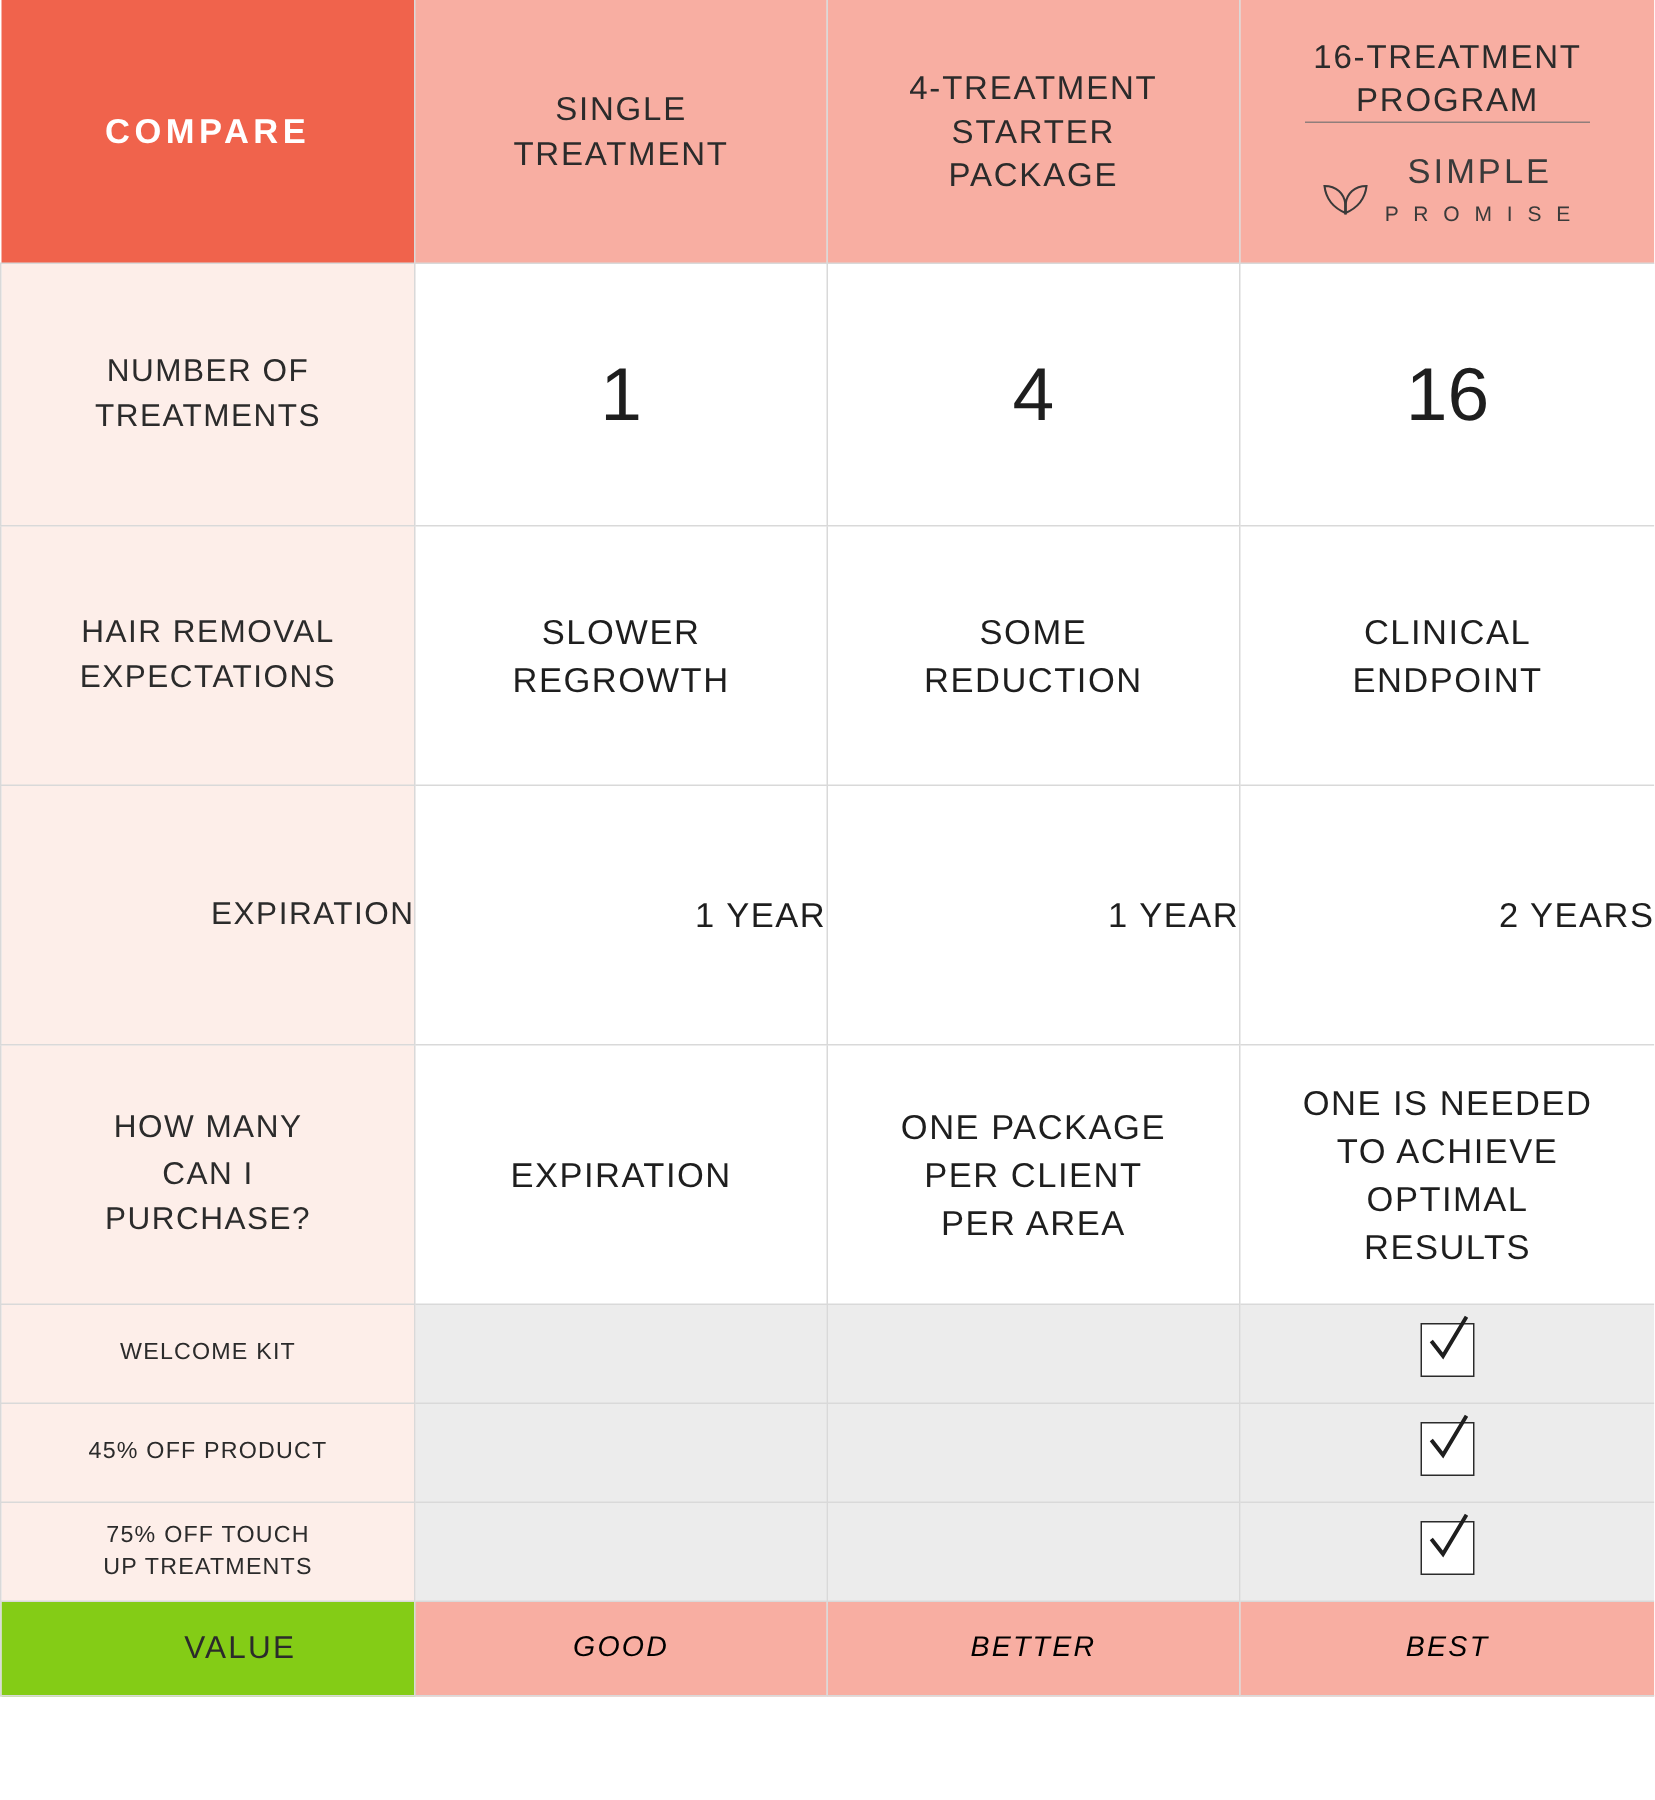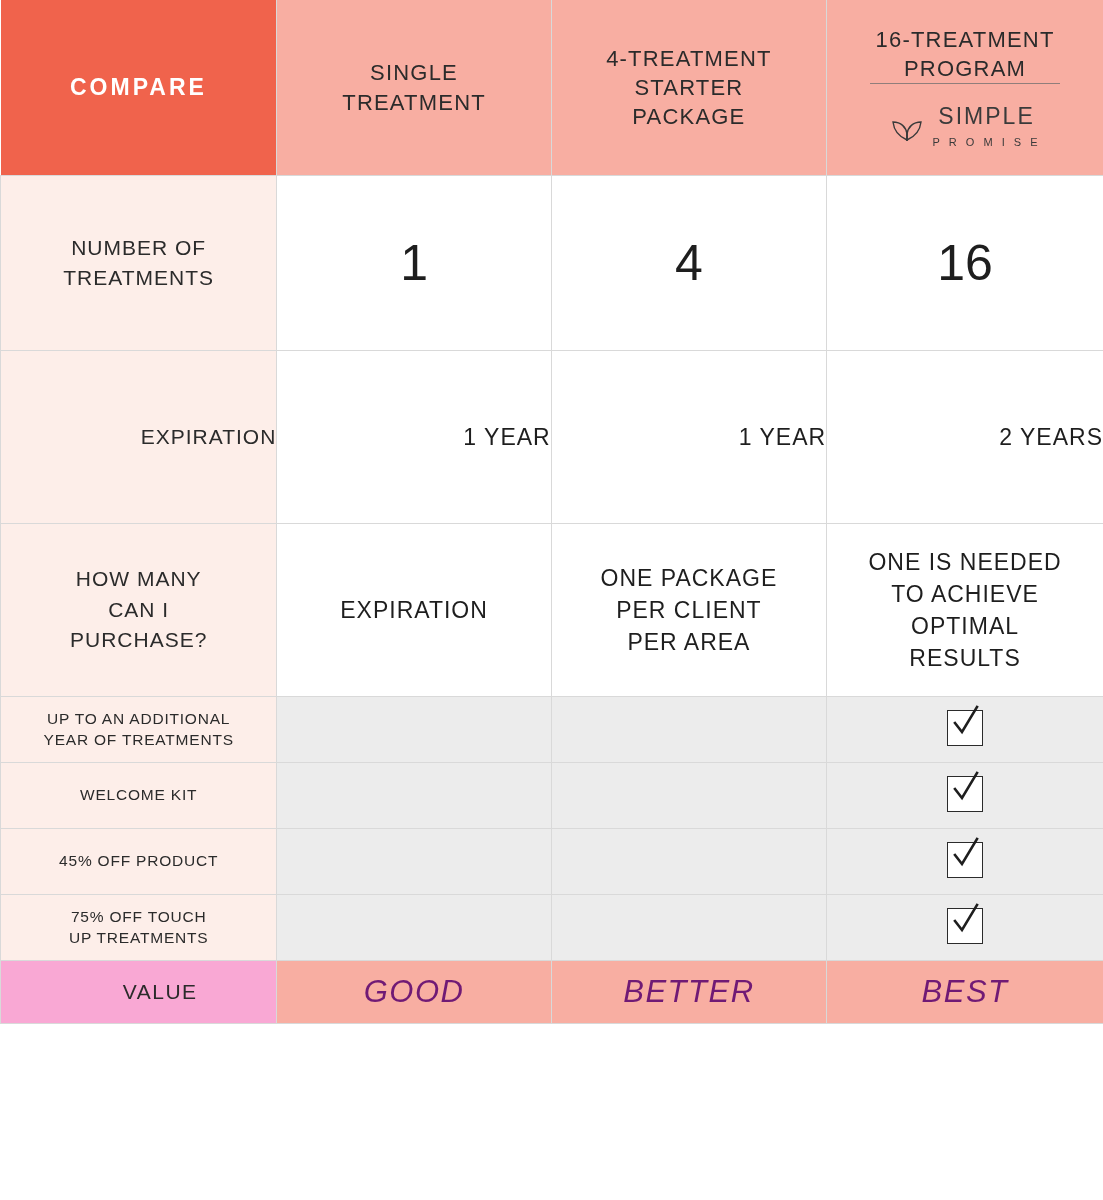--- a/index.html
+++ b/index.html
@@ -73,21 +73,21 @@
     margin: 0 auto;
     opacity: .75;
   }
   .brand-name {
     font-size: 23px;
     letter-spacing: 2px;
     color: #3a3a3a;
     line-height: 1;
   }
   .brand-sub {
-    font-size: 11px;
+    font-size: 14px;
     letter-spacing: 3px;
     color: #3a3a3a;
     margin-top: 4px;
   }
   .leaf-icon { display: block; }
 
   
   td.rowlabel {
     background: #fdeee9;
     color: #2b2b2b;
@@ -136,30 +136,30 @@
     display: inline-flex;
     align-items: center;
     justify-content: center;
     position: relative;
   }
   .check-box svg { position: absolute; top: -6px; left: 2px; }
 
   
   tr.valuerow td { height: 62px; background: #f8aea2; }
   tr.valuerow td.rowlabel {
-    background: #f9a8d4;
+    background: #84cc16;
     font-size: 21px;
     letter-spacing: 1.5px;
     padding-left: 43px;
   }
   tr.valuerow td.rating {
     font-style: italic;
-    font-size: 31px;
+    font-size: 19px;
     letter-spacing: 1.5px;
-    color: #701a75;
+    color: #000000;
   }
   tr.valuerow td.rating.last { border-right: none; }
 </style>
 </head>
 <body>
 
 <div class="sheet">
   <table class="compare">
     <colgroup>
       <col class="c0">
@@ -198,47 +198,41 @@
         </td>
       </tr>
 
       <tr class="r-treatments">
         <td class="rowlabel">NUMBER OF<br>TREATMENTS</td>
         <td class="value big">1</td>
         <td class="value big">4</td>
         <td class="value big last">16</td>
       </tr>
 
+      <tr class="r-expect">
+        <td class="rowlabel">HAIR REMOVAL<br>EXPECTATIONS</td>
+        <td class="value">SLOWER<br>REGROWTH</td>
+        <td class="value">SOME<br>REDUCTION</td>
+        <td class="value last">CLINICAL<br>ENDPOINT</td>
+      </tr>
 
       <tr class="r-expire">
         <td class="rowlabel">EXPIRATION</td>
         <td class="value">1 YEAR</td>
         <td class="value">1 YEAR</td>
         <td class="value last">2 YEARS</td>
       </tr>
 
       <tr class="r-purchase">
         <td class="rowlabel">HOW MANY<br>CAN I<br>PURCHASE?</td>
         <td class="value">EXPIRATION</td>
         <td class="value">ONE PACKAGE<br>PER CLIENT<br>PER AREA</td>
         <td class="value last">ONE IS NEEDED<br>TO ACHIEVE<br>OPTIMAL<br>RESULTS</td>
       </tr>
 
-      <tr class="perk">
-        <td class="rowlabel">UP TO AN ADDITIONAL<br>YEAR OF TREATMENTS</td>
-        <td class="cell"></td>
-        <td class="cell"></td>
-        <td class="cell last">
-          <span class="check-box">
-            <svg width="30" height="34" viewBox="0 0 30 34">
-                <path d="M5 18 L12 27 L27 2" stroke="#1e1e1e" stroke-width="2.6" fill="none" stroke-linecap="square"></path>
-              </svg>
-          </span>
-        </td>
-      </tr>
 
       <tr class="perk">
         <td class="rowlabel">WELCOME KIT</td>
         <td class="cell"></td>
         <td class="cell"></td>
         <td class="cell last">
           <span class="check-box">
             <svg width="30" height="34" viewBox="0 0 30 34">
                 <path d="M5 18 L12 27 L27 2" stroke="#1e1e1e" stroke-width="2.6" fill="none" stroke-linecap="square"></path>
               </svg>

